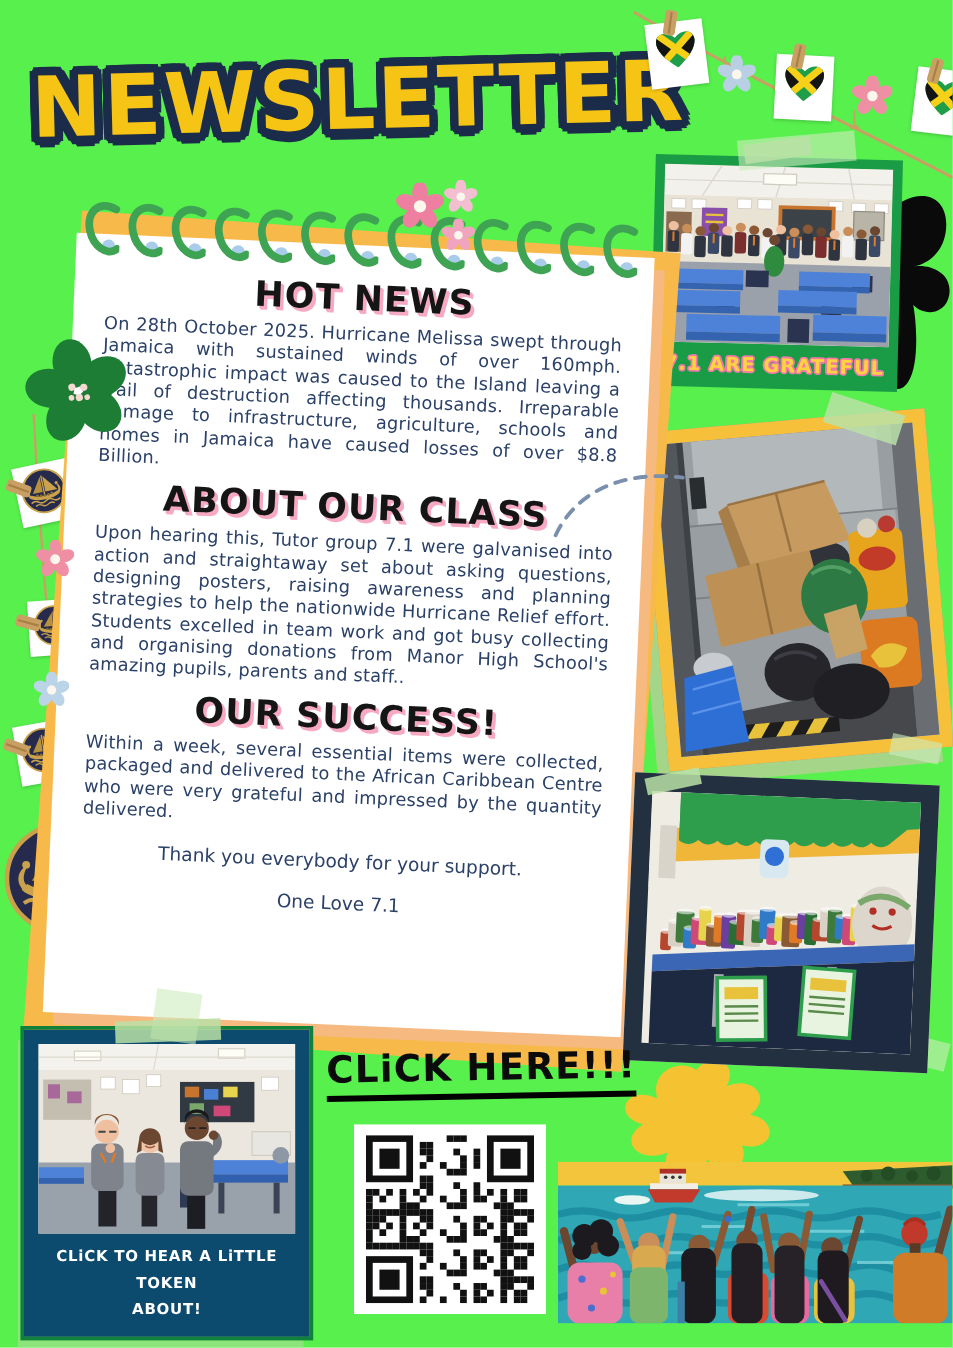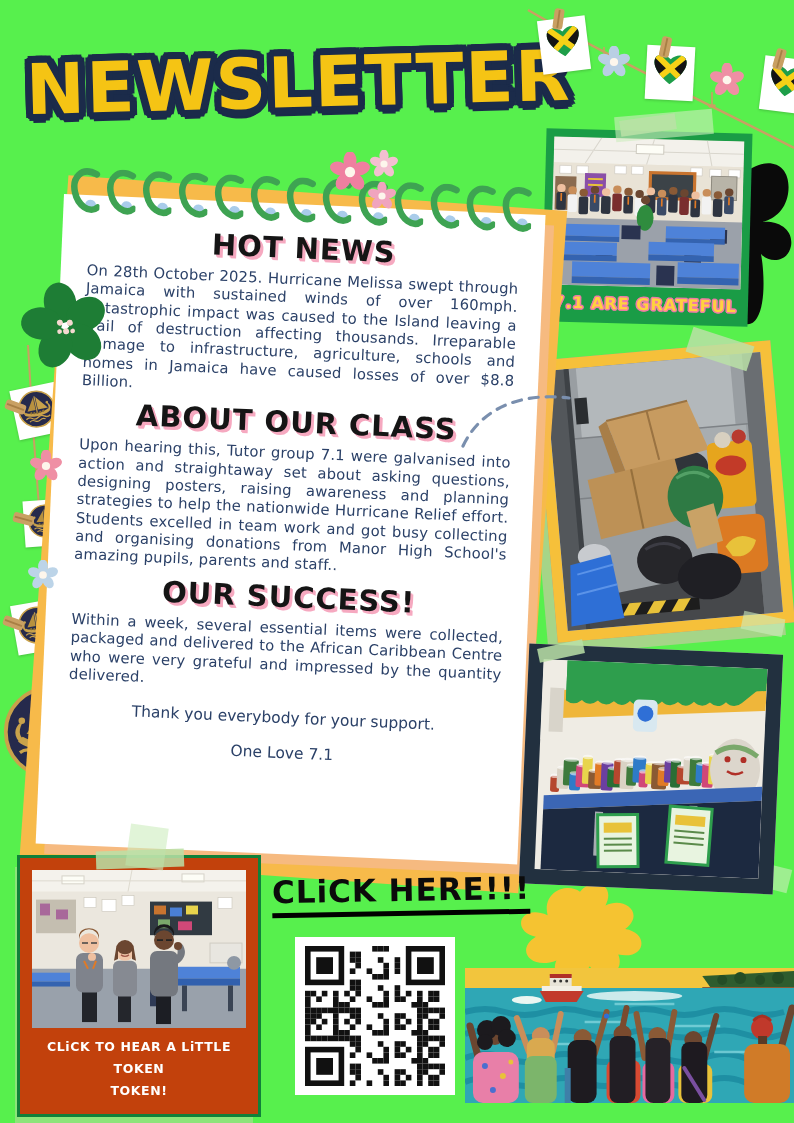--- a/index.html
+++ b/index.html
@@ -38,21 +38,21 @@
   .photoA .ph{width:190px;height:148px;overflow:hidden;background:#E9E3D6;}
   .photoA .cap{height:35px;display:flex;align-items:center;justify-content:center;
     font-size:16px;font-weight:800;letter-spacing:1px;color:#FFD23F;white-space:nowrap;
     text-shadow:-1.5px 0 #F07BA8,1.5px 0 #F07BA8,0 -1.5px #F07BA8,0 1.5px #F07BA8,
       -1px -1px #F07BA8,1px -1px #F07BA8,-1px 1px #F07BA8,1px 1px #F07BA8;}
   .photoB{position:absolute;left:545px;top:350px;width:238px;height:283px;box-sizing:border-box;
     border:11px solid #F6C03A;transform:rotate(-5deg);z-index:2;background:#999EA2;
     box-shadow:-10px 12px 0 rgba(244,186,196,.5);}
   .photoC{position:absolute;left:524px;top:649px;width:254px;height:240px;box-sizing:border-box;
     border:15px solid #22303F;transform:rotate(2.5deg);z-index:3;background:#EFECE4;}
-  .photoD{position:absolute;left:20px;top:858px;width:238px;height:256px;background:#c2410c;
+  .photoD{position:absolute;left:20px;top:858px;width:238px;height:256px;background:#0c4a6e;
     outline:3px solid #10813A;z-index:3;padding:12px 12px 0;box-sizing:border-box;
     box-shadow:-5px 9px 0 rgba(150,226,130,.85);}
   .photoD .ph{width:214px;height:158px;overflow:hidden;background:#EBE7DE;}
   .photoD .cap{margin-top:8px;text-align:center;color:#FFFFFF;font-weight:700;
     font-size:12.5px;letter-spacing:.6px;line-height:1.75;}
   .photoE{position:absolute;left:465px;top:968px;width:329px;height:135px;overflow:hidden;z-index:4;}
 
   
   .cta{position:absolute;left:272px;top:872px;z-index:4;transform:rotate(-1deg);}
   .cta span{display:inline-block;font-size:31px;font-weight:800;color:#0B0B0B;letter-spacing:1px;
@@ -802,21 +802,21 @@
           <circle cx="132" cy="71" r="10" fill="#6B4630"></circle>
           <path d="M122 68 a10 10 0 0 1 20 0 l0 -5 a10 8 0 0 0 -20 0 Z" fill="#1A1A1C"></path>
           <path d="M125 71 h6 m3 0 h6" stroke="#222" stroke-width="1.6"></path>
           <path d="M144 92 q8 -6 4 -14" stroke="#74787F" stroke-width="7" fill="none" stroke-linecap="round"></path>
           <circle cx="146" cy="77" r="4" fill="#6B4630"></circle>
         </g>
       </svg>
     </div>
     <div class="cap">
       <div>CLiCK TO HEAR A LiTTLE TOKEN</div>
-      <div>TOKEN!</div>
+      <div>ABOUT!</div>
     </div>
   </div>
   <div class="tape" style="left:96px;top:850px;width:88px;height:18px;transform:rotate(-2deg)"></div>
 
   <div class="photoE">
     <svg width="329" height="135" viewBox="0 0 330 135" preserveAspectRatio="none">
       <rect width="330" height="20" fill="#F2C53D"></rect>
       <polygon points="238,8 330,3 330,22 248,22" fill="#2E5C2E"></polygon>
       <g fill="#244D26">
           <circle cx="258" cy="12" r="5"></circle>

